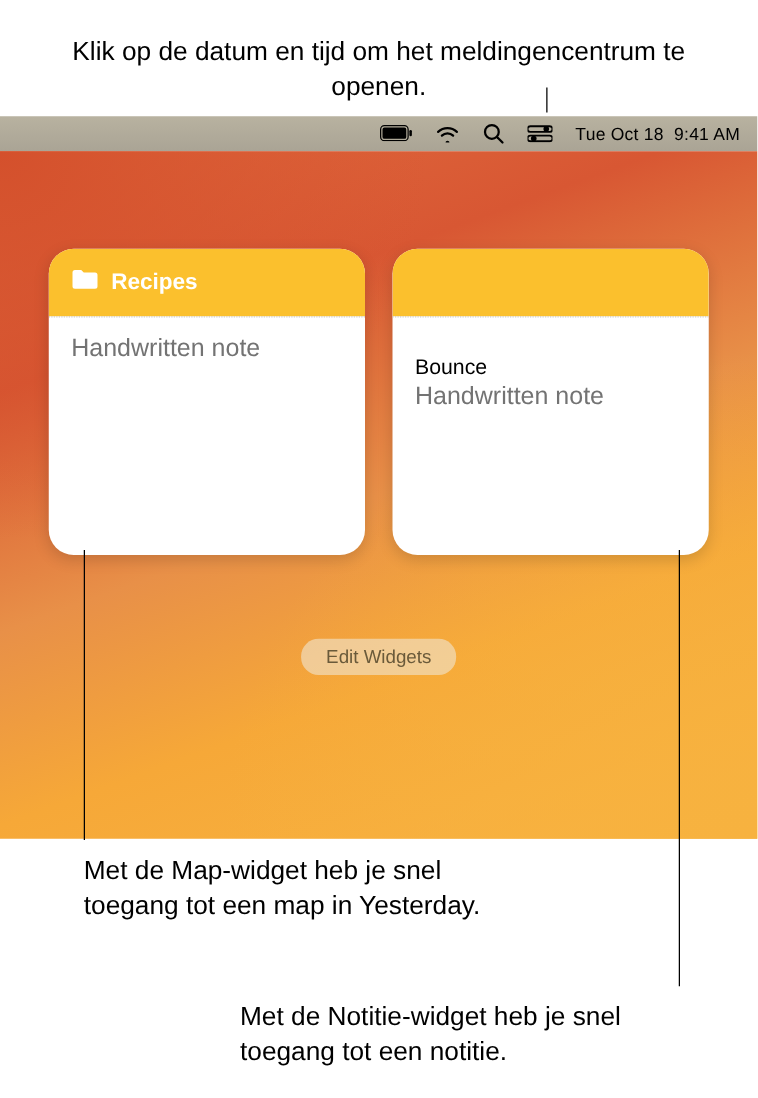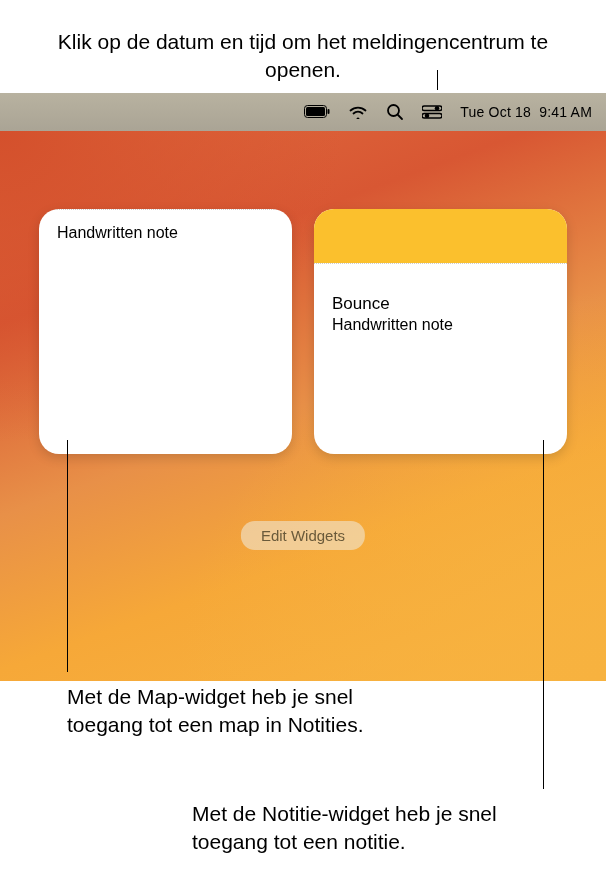--- a/index.html
+++ b/index.html
@@ -23,21 +23,21 @@
     }
     .top-caption-line {
       position: absolute;
       left: 437px;
       top: 70px;
       width: 1px;
       height: 20px;
       background: #000;
     }
     .menubar {
-      height: 38px;
+      height: 28px;
       background: linear-gradient(to bottom, #b8b2a0, #aaa495);
       display: flex;
       align-items: center;
       justify-content: flex-end;
       padding: 12px 14px;
       gap: 18px;
       font-size: 14px;
       color: #000;
     }
     .menubar-icon {
@@ -101,22 +101,22 @@
     .widget-no-header .widget-body {
       padding-top: 30px;
     }
     .note-title {
       font-size: 17px;
       color: #000;
       font-weight: 500;
       margin-bottom: 2px;
     }
     .note-subtitle {
-      font-size: 16px;
-      color: #000000;
+      font-size: 20px;
+      color: #737373;
     }
     .note-date {
       margin-top: auto;
       padding-bottom: 18px;
       font-size: 15px;
       color: #8a8a8a;
     }
     .edit-widgets-button {
       position: absolute;
       left: 50%;
@@ -203,20 +203,28 @@
   </span>
   <span class="datetime">
     <span>Tue Oct 18</span>&nbsp;&nbsp;<span>9:41 AM</span>
   </span>
 </div>
 
 <div class="desktop">
   <div class="widgets-row">
 
     <div class="widget">
+      <div class="widget-header">
+        <span>
+          <svg class="folder-icon" viewBox="0 0 22 18">
+            <path d="M1 4 a2 2 0 0 1 2-2 h5 l2 2 h9 a2 2 0 0 1 2 2 v9 a2 2 0 0 1 -2 2 H3 a2 2 0 0 1 -2-2 Z" fill="#fff"></path>
+          </svg>
+        </span>
+        <span class="widget-title">Recipes</span>
+      </div>
       <div class="widget-body">
         <div class="note-subtitle">Handwritten note</div>
       </div>
     </div>
 
     <div class="widget widget-no-header">
       <div class="widget-header blank"></div>
       <div class="widget-body">
         <div class="note-title">Bounce</div>
         <div class="note-subtitle">Handwritten note</div>
@@ -224,14 +232,14 @@
     </div>
 
   </div>
 
   <button class="edit-widgets-button">Edit Widgets</button>
 </div>
 
 <div class="callout-line-left"></div>
 <div class="callout-line-right"></div>
 
-<div class="caption-left">Met de Map-widget heb je snel toegang tot een map in Notities.</div>
+<div class="caption-left">Met de Map-widget heb je snel toegang tot een map in Yesterday.</div>
 <div class="caption-right">Met de Notitie-widget heb je snel toegang tot een notitie.</div>
 
 </body></html>

